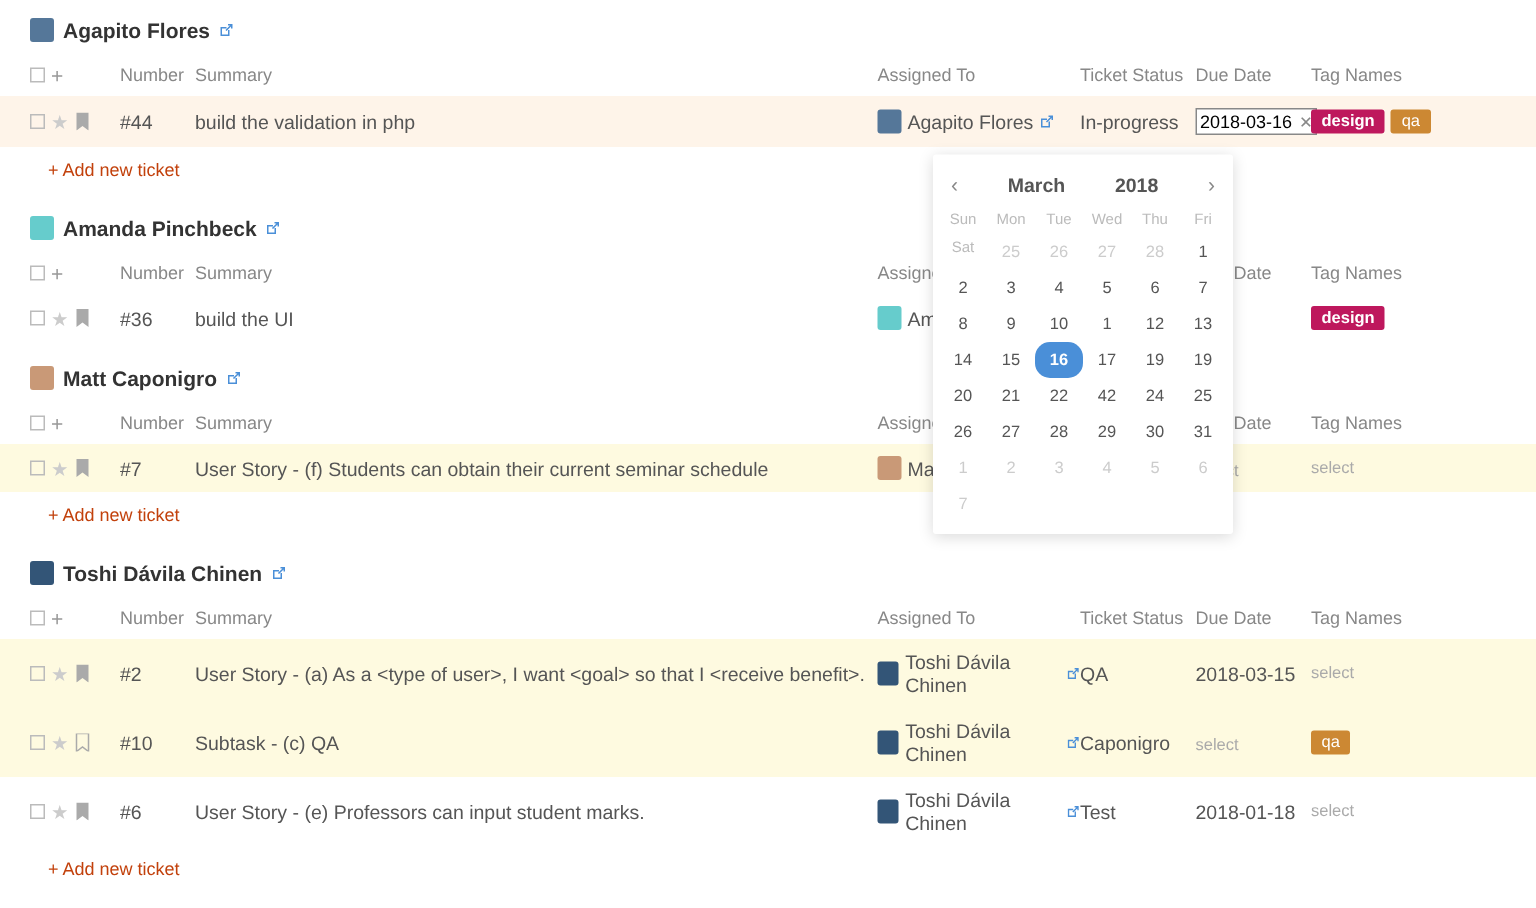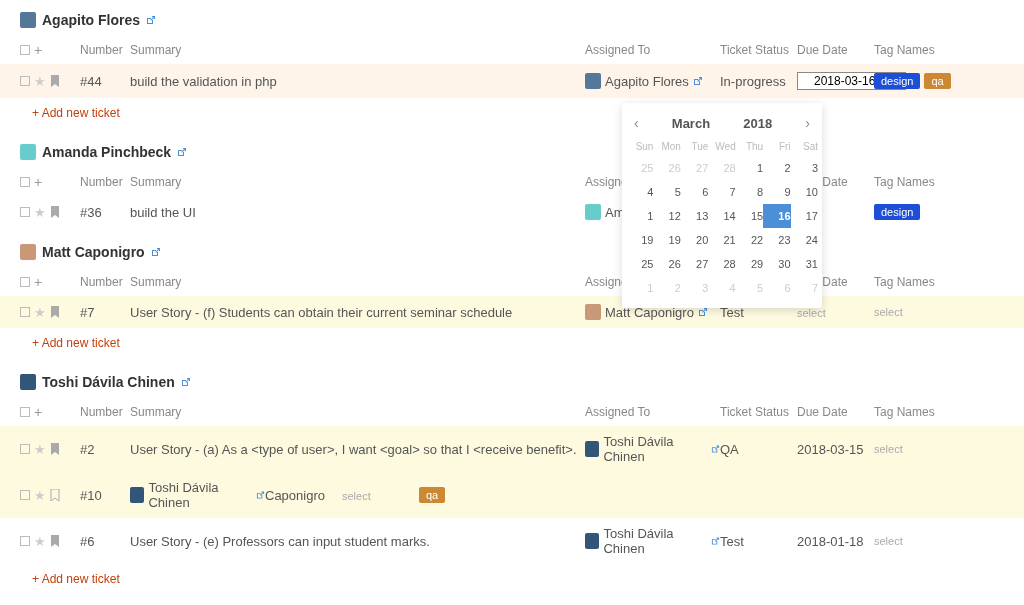--- a/index.html
+++ b/index.html
@@ -26,49 +26,49 @@
 .col-assigned { width: 135px; display: flex; align-items: center; gap: 4px; }
 .col-status { width: 77px; }
 .col-due { width: 77px; }
 .col-tags { width: 130px; display: flex; gap: 4px; }
 
 .chk { width: 10px; height: 10px; border: 1px solid #bbb; display: inline-block; }
 .star { color: #ccc; font-size: 13px; }
 .plus { color: #999; font-size: 14px; }
 
 .tag { display: inline-block; padding: 2px 7px; border-radius: 2px; font-size: 11px; color: #fff; }
-.tag-blue { background: #1d4ed8; }
+.tag-blue { background: #be185d; font-weight: bold; }
 .tag-orange { background: #cc8833; }
 .muted { color: #aaa; font-size: 11px; }
 
 .add-link { padding: 8px 32px; color: #c2410c; font-size: 12px; cursor: pointer; }
 
-.date-input-wrap { border:1px solid #888; padding: 1px 16px; display: inline-flex; align-items: center; gap: 2px; background:#fff;}
+.date-input-wrap { border:1px solid #888; padding: 1px 2px; display: inline-flex; align-items: center; gap: 2px; background:#fff;}
 .date-input-wrap input { border: none; outline: none; width: 64px; font-size: 12px; }
 .clear-x { color: #888; cursor: pointer; font-size: 11px; }
 
 .datepicker {
   position: absolute;
   top: 103px;
   left: 622px;
   width: 200px;
   background: #fff;
   border-radius: 2px;
   box-shadow: 0 2px 10px rgba(0,0,0,0.15);
   padding: 6px 4px 8px 4px;
   z-index: 10;
 }
 .dp-head { display: flex; align-items: center; justify-content: space-between; padding: 6px 8px; }
 .dp-head .arrow { color: #888; cursor: pointer; font-size: 14px; }
 .dp-head .label { color: #555; font-size: 13px; font-weight: bold; }
-.dp-grid { display: grid; grid-template-columns: repeat(7, 1fr); text-align: right; }
+.dp-grid { display: grid; grid-template-columns: repeat(6, 1fr); text-align: center; }
 .dp-dow { color: #bbb; font-size: 10px; padding: 4px 0; }
 .dp-day { font-size: 11px; color: #555; padding: 6px 0; cursor: pointer; }
 .dp-day.muted { color: #ccc; }
-.dp-day.sel { background: #4a8fd8; color: #fff; border-radius: 0; font-weight: bold;}
+.dp-day.sel { background: #4a8fd8; color: #fff; border-radius: 10px; font-weight: bold;}
 
 svg { display: inline-block; vertical-align: middle; }
 </style>
 </head>
 <body>
 
 <div class="container" id="root">
     <div class="group">
     <div class="group-header">
       <span class="avatar avatar-ag"></span>
@@ -251,20 +251,21 @@
   </div>
       <div class="row highlight-yellow">
     <div class="col-ctrl">
       <span class="chk"></span>
       <span class="star">★</span>
       <svg width="10" height="12">
             <path d="M1 0 h8 v12 l-4-3 -4 3 z" fill="none" stroke="#aaa"></path>
           </svg>
     </div>
     <div class="col-num">#10</div>
+    <div class="col-summary">Subtask - (c) QA</div>
     <div class="col-assigned">
       <span class="avatar avatar-td"></span>
       <span>Toshi Dávila Chinen</span>
       <svg width="10" height="10" viewBox="0 0 10 10">
             <path d="M1 3 h4 v1 h-3 v4 h4 v-3 h1 v4 h-6 z M6 1 h3 v3 h-1 v-1.3 L5 5.7 4.3 5 7.3 2 H6 z" fill="#4a8fd8"></path>
           </svg>
     </div>
     <div class="col-status">Caponigro</div>
     <div class="col-due"><span class="muted">select</span></div>
     <div class="col-tags">
@@ -332,21 +333,21 @@
       <div class="dp-day">13</div>
       <div class="dp-day">14</div>
       <div class="dp-day">15</div>
       <div class="dp-day sel">16</div>
       <div class="dp-day">17</div>
       <div class="dp-day">19</div>
       <div class="dp-day">19</div>
       <div class="dp-day">20</div>
       <div class="dp-day">21</div>
       <div class="dp-day">22</div>
-      <div class="dp-day">23</div>
+      <div class="dp-day">42</div>
       <div class="dp-day">24</div>
       <div class="dp-day">25</div>
       <div class="dp-day">26</div>
       <div class="dp-day">27</div>
       <div class="dp-day">28</div>
       <div class="dp-day">29</div>
       <div class="dp-day">30</div>
       <div class="dp-day">31</div>
       <div class="dp-day muted">1</div>
       <div class="dp-day muted">2</div>

